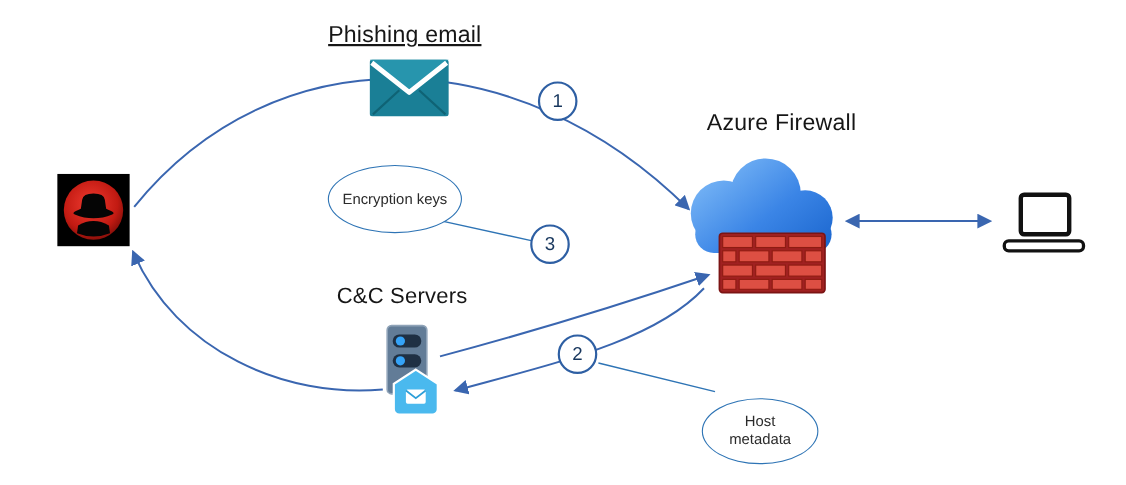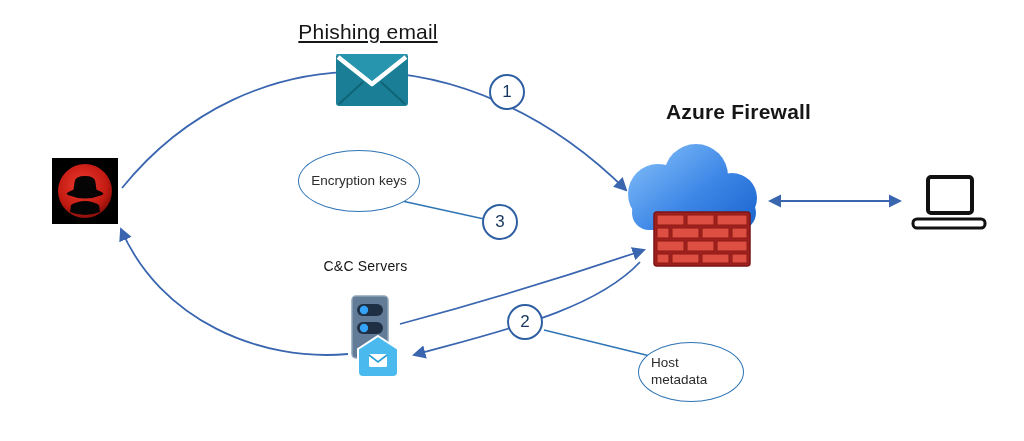--- a/index.html
+++ b/index.html
@@ -23,21 +23,21 @@
     width:36px; height:36px; border-radius:50%;
     background:#ffffff; border:2px solid #2e5fa3;
     display:flex; align-items:center; justify-content:center;
     color:#17365d; font-size:17px;
   }
   .bubble {
     position:absolute; z-index:4;
     background:#ffffff; border:1.4px solid #2e74b5;
     border-radius:50%;
     display:flex; align-items:center; justify-content:center;
-    text-align:left; color:#2b2b2b; font-size:13.5px; line-height:1.25;
+    text-align:center; color:#2b2b2b; font-size:13.5px; line-height:1.25;
     padding:6px 12px;
   }
 </style>
 </head>
 <body>
 
 <div class="stage">
 
   <svg class="arrow-layer" width="1024" height="441" viewBox="0 0 1024 441">
     <defs>
@@ -57,39 +57,39 @@
     <path d="M 770 201 L 900 201" fill="none" stroke="#3a66b0" stroke-width="1.8" marker-start="url(#ah)" marker-end="url(#ah)"></path>
 
     <path d="M 402 201 L 484 219" fill="none" stroke="#2e74b5" stroke-width="1.3"></path>
 
     <path d="M 650 356 L 544 330" fill="none" stroke="#2e74b5" stroke-width="1.3"></path>
   </svg>
 
   <div class="node-label" style="left:278px; top:20px; width:180px;text-decoration:underline;">Phishing email</div>
 
 
-  <div class="node-label" style="left:646px; top:100px; width:185px;font-weight:bold;">Azure Firewall</div>
+  <div class="node-label" style="left:618px; top:100px; width:185px;">Azure Firewall</div>
 
-  <div class="node-label" style="left:288px; top:258px; width:155px; font-size:14px;">C&amp;C Servers</div>
+  <div class="node-label" style="left:288px; top:258px; width:155px; font-size:20px;">C&amp;C Servers</div>
 
   <div class="step-circle" style="left:489px; top:74px;">
     <span>1</span>
   </div>
 
   <div class="step-circle" style="left:507px; top:304px;">
     <span>2</span>
   </div>
 
   <div class="step-circle" style="left:482px; top:204px;">
     <span>3</span>
   </div>
 
   <div class="bubble" style="left:298px; top:150px; width:122px; height:62px;">Encryption keys</div>
 
-  <div class="bubble" style="left:638px; top:342px; width:106px; height:60px;">Host metadata</div>
+  <div class="bubble" style="left:638px; top:362px; width:106px; height:60px;">Host metadata</div>
 
   <svg class="icon" style="left:52px; top:158px;" width="66" height="66" viewBox="0 0 66 66">
     <defs>
       <radialGradient id="redg" cx="45%" cy="40%" r="65%">
         <stop offset="0%" stop-color="#ef3b30"></stop>
         <stop offset="70%" stop-color="#c21a12"></stop>
         <stop offset="100%" stop-color="#7c0d08"></stop>
       </radialGradient>
     </defs>
     <rect width="66" height="66" fill="#000000"></rect>

